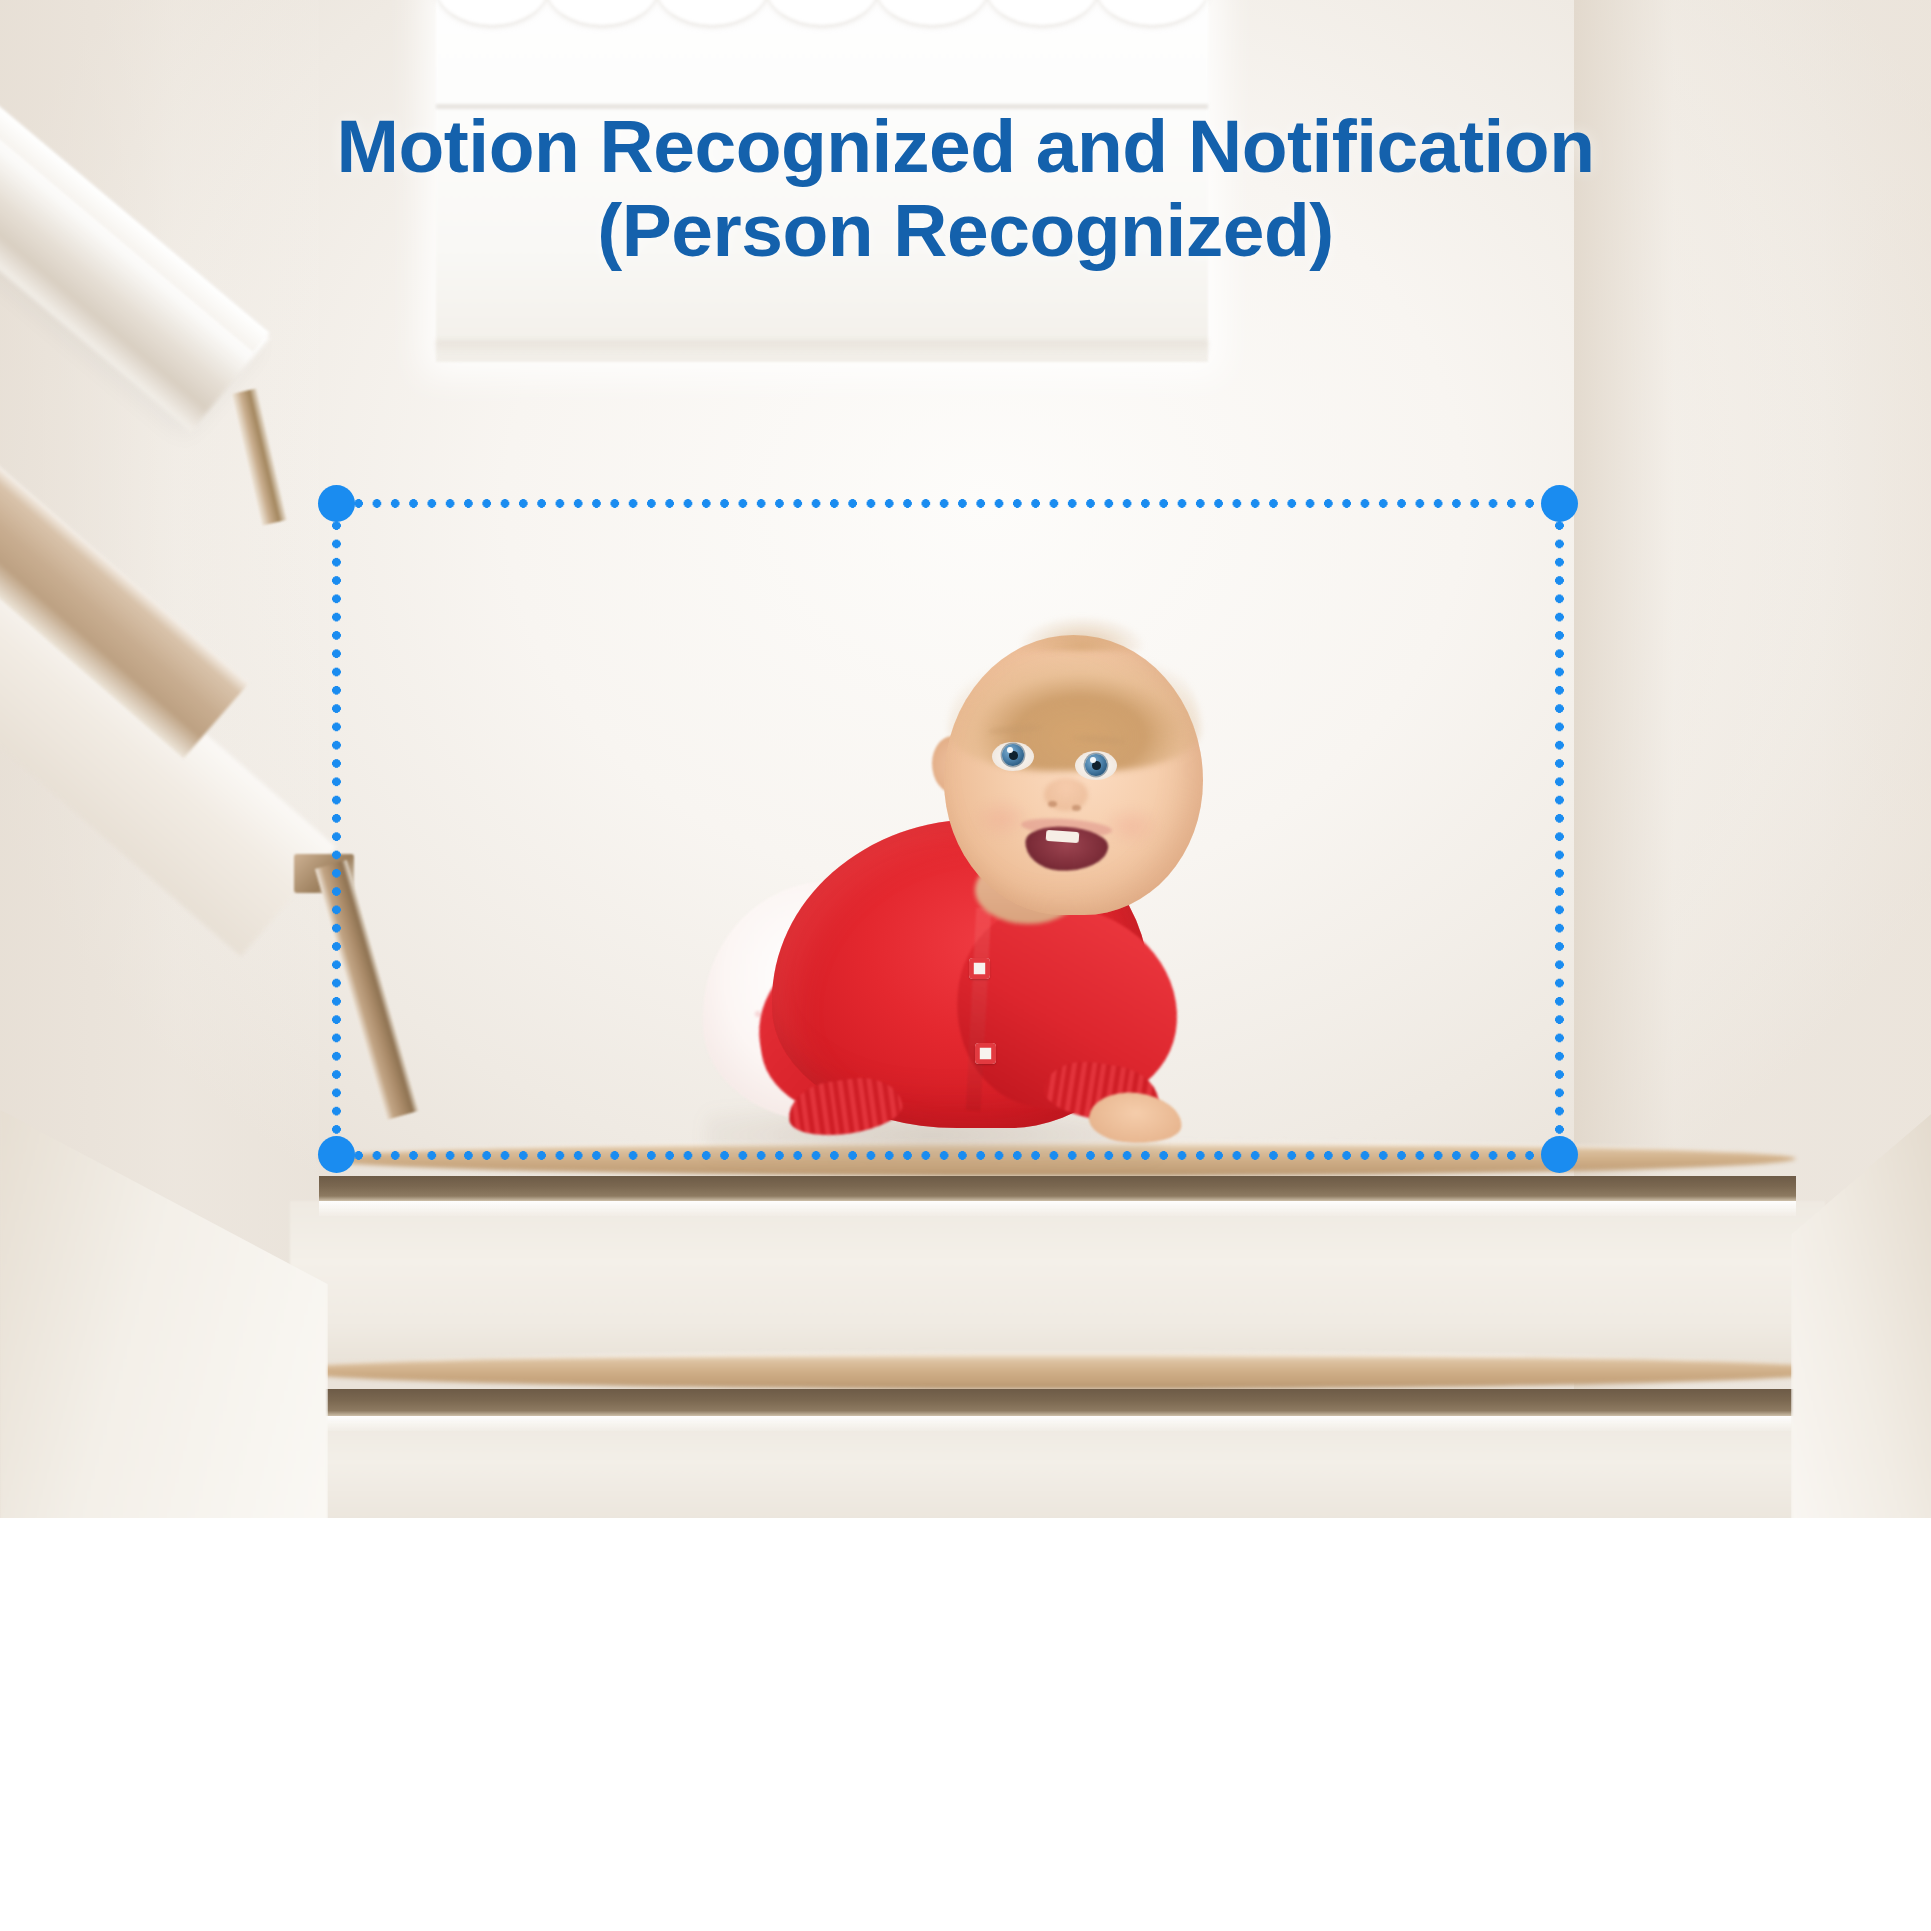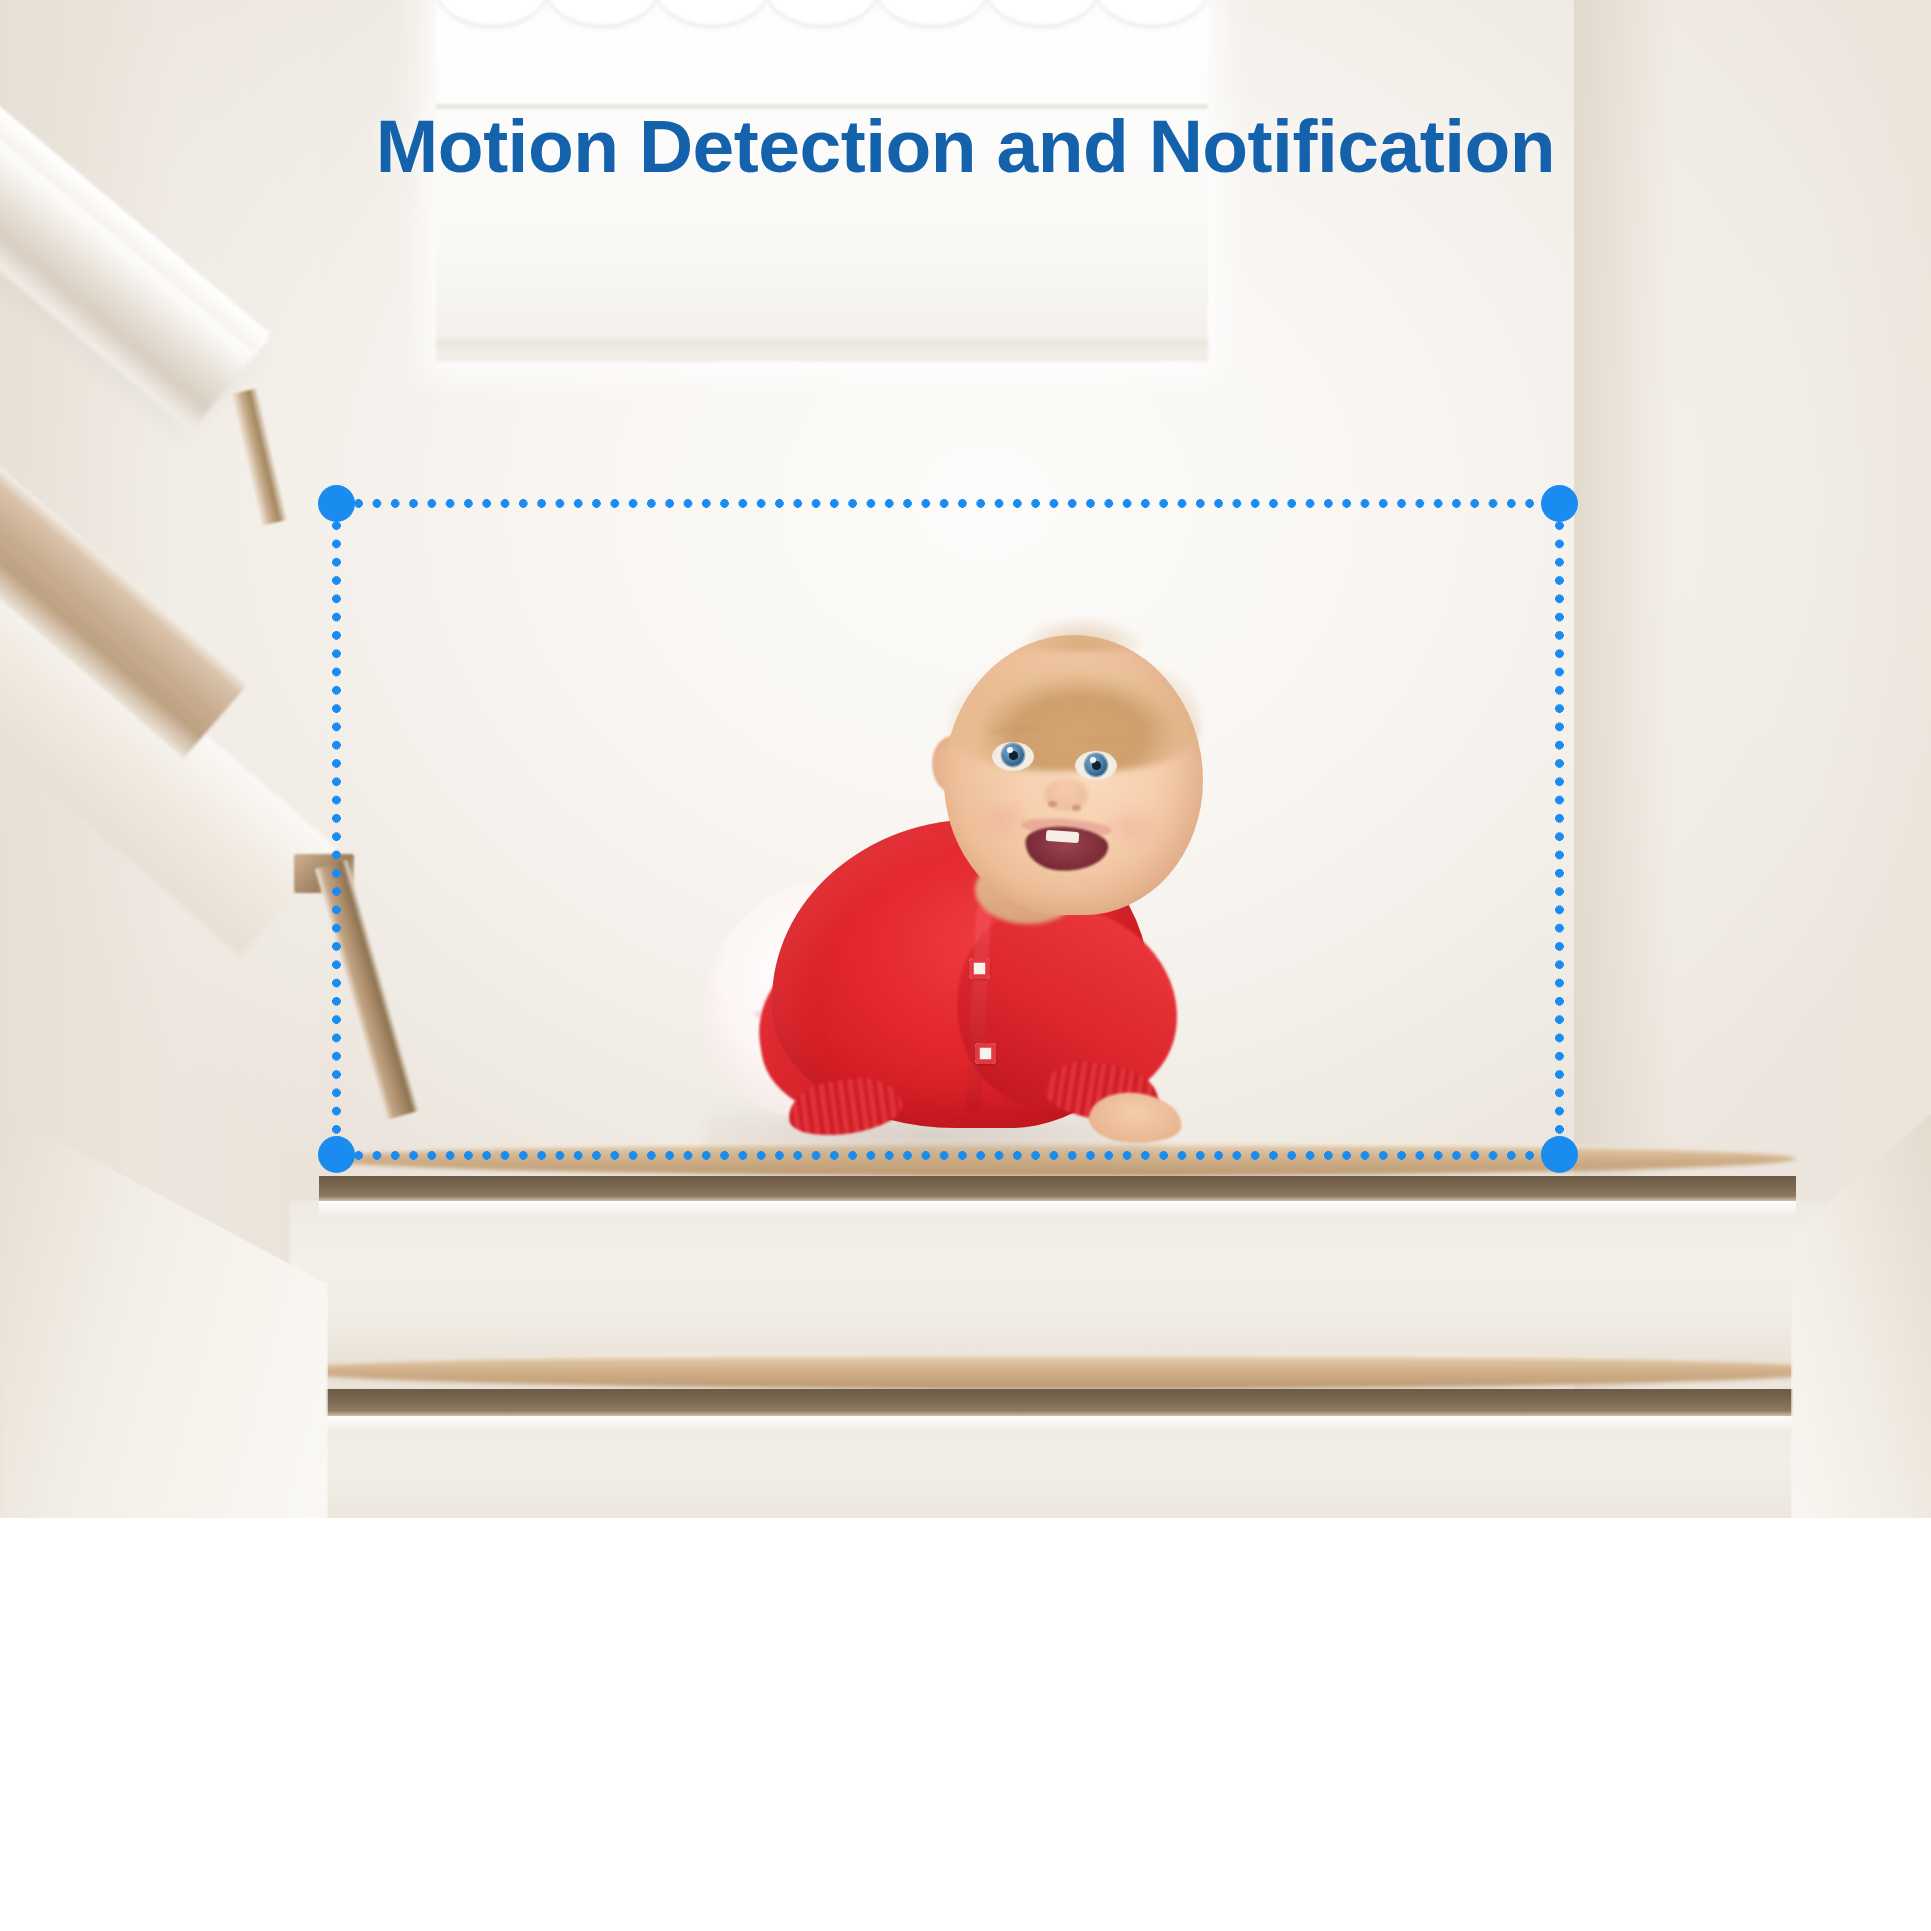--- a/index.html
+++ b/index.html
@@ -606,21 +606,22 @@
         <div class="zone zone-edge-h" style="left: 336px; top: 1151px; width: 1223px;"></div>
         <div class="zone zone-edge-v" style="left: 332px; top: 503px; height: 652px;"></div>
         <div class="zone zone-edge-v" style="left: 1555px; top: 503px; height: 652px;"></div>
         <div class="zone-handle" style="left: 318px; top: 485px; --zc: #1a8cf0;"></div>
         <div class="zone-handle" style="left: 1541px; top: 485px; --zc: #1a8cf0;"></div>
         <div class="zone-handle" style="left: 318px; top: 1136px; --zc: #1a8cf0;"></div>
         <div class="zone-handle" style="left: 1541px; top: 1136px; --zc: #1a8cf0;"></div>
       </div>
 
     <div class="title">
-      <span>Motion Detection and Notification</span>
+      <span>Motion Recognized and Notification</span>
+      <span class="l2">(Person Recognized)</span>
     </div>
 
   </div>
 
   <div class="caption-area"></div>
 
 </div>
 
 
 </body></html>

